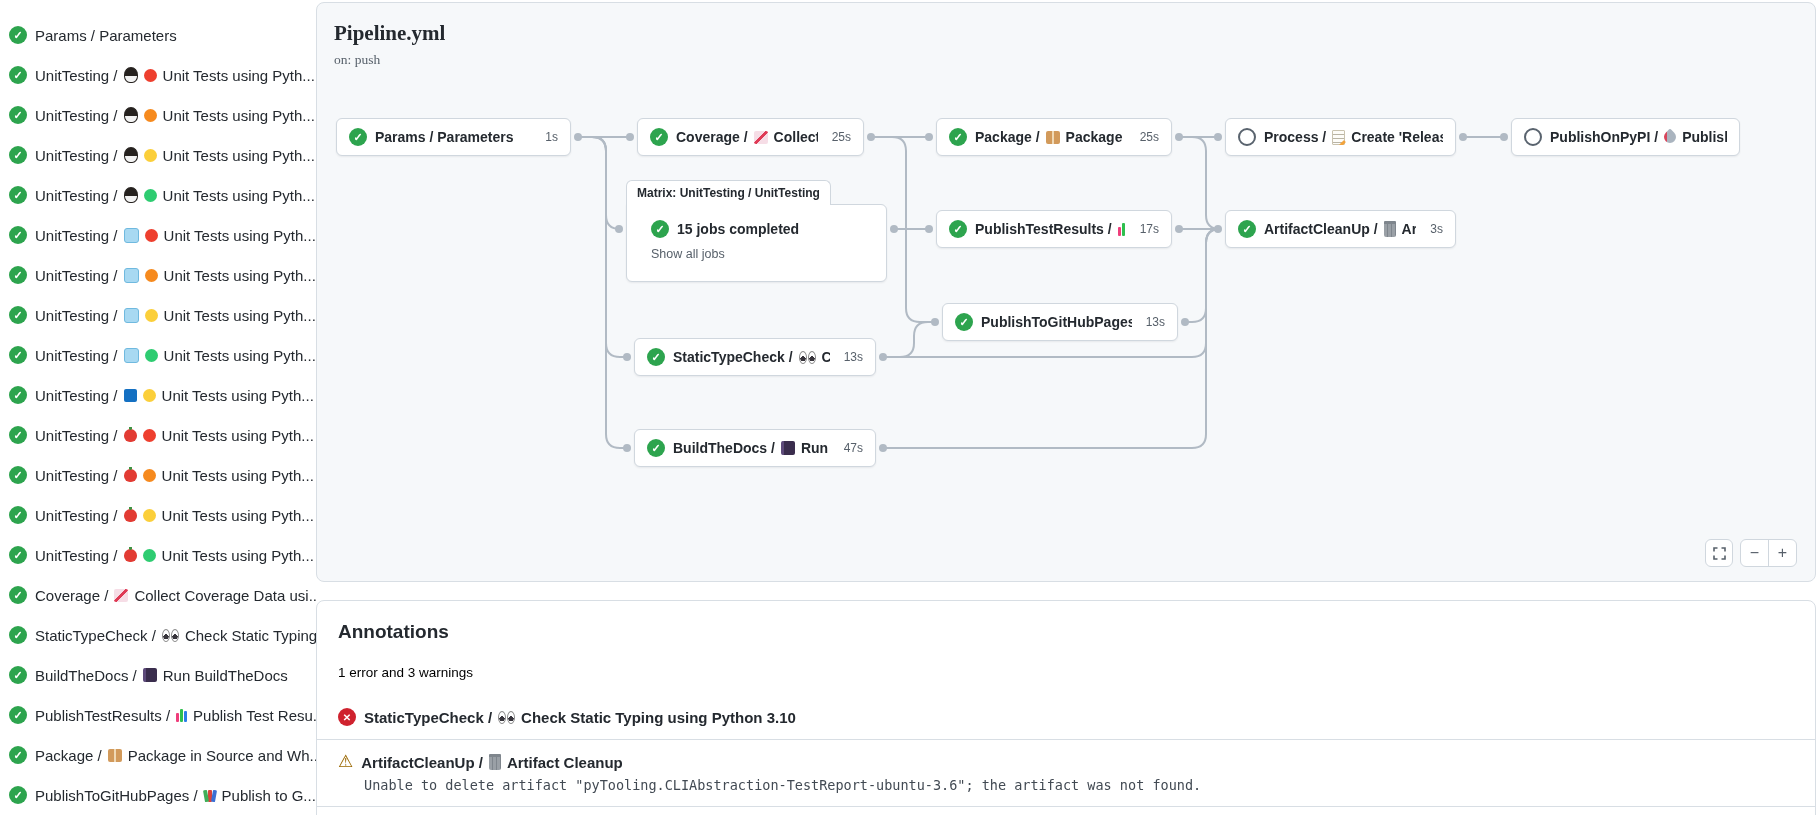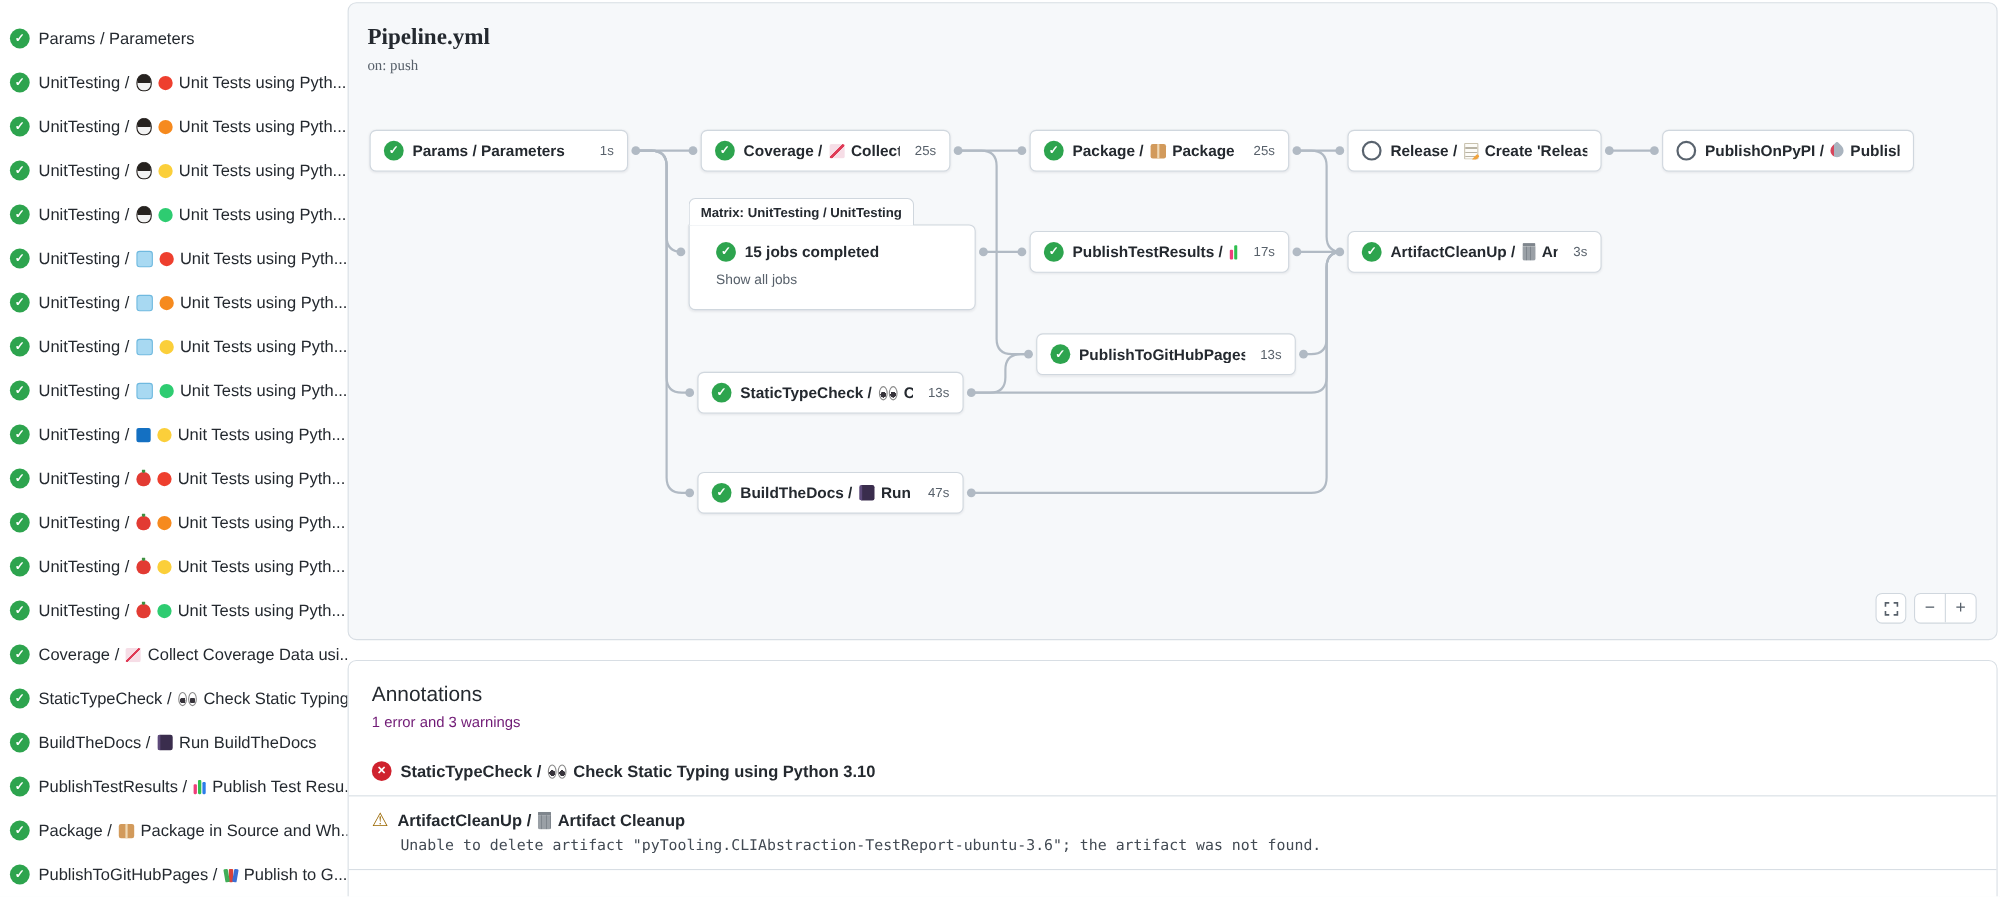--- a/index.html
+++ b/index.html
@@ -92,22 +92,22 @@
                   display:flex;align-items:center;justify-content:center;cursor:pointer;box-sizing:border-box;}
   #zoom-group{width:57px;height:28px;background:#fff;border:1px solid #d0d7de;border-radius:6px;
               display:flex;box-sizing:border-box;overflow:hidden;}
   .zoom-btn{flex:1;display:flex;align-items:center;justify-content:center;font-size:16px;color:#57606a;cursor:pointer;}
   .zoom-btn + .zoom-btn{border-left:1px solid #d0d7de;}
 
   
   #annotations{position:absolute;left:316px;top:600px;width:1500px;height:230px;background:#fff;
                border:1px solid #d8dee4;border-radius:8px 8px 0 0;box-sizing:border-box;}
   #ann-header{padding:20px 21px 14px;}
-  #ann-title{font-size:19px;font-weight:400;color:#24292f;}
-  #ann-summary{margin-top:6px;font-size:13.5px;color:#701a75;}
+  #ann-title{font-size:19px;font-weight:700;color:#24292f;}
+  #ann-summary{margin-top:22px;font-size:13.5px;color:#000000;}
   .ann-row{padding:13px 21px;border-top:1px solid transparent;}
   .ann-row + .ann-row{border-top:1px solid #d8dee4;}
   .ann-row:last-child{border-bottom:1px solid #d8dee4;}
   .ann-line{display:flex;align-items:center;gap:8px;}
   .ann-job{display:flex;align-items:center;gap:6px;font-size:15px;font-weight:600;color:#24292f;cursor:pointer;}
   .ann-msg{margin:6px 0 0 26px;font-family:"DejaVu Sans Mono",monospace;font-size:13.5px;color:#424a53;}
 </style>
 </head>
 <body>
 
@@ -378,21 +378,21 @@
         <span class="node-title">
           <span>Package /</span>
           <span class="ic ic-package-box"></span>
           <span>Package in So...</span>
         </span>
         <span class="node-dur">25s</span>
       </div>
       <div class="node" style="left: 1225px; top: 118px; width: 231px;">
         <span class="st-skip"></span>
         <span class="node-title">
-          <span>Release /</span>
+          <span>Process /</span>
           <span class="ic ic-memo"></span>
           <span>Create 'Release P...</span>
         </span>
       </div>
       <div class="node" style="left: 1511px; top: 118px; width: 229px; text-align: center;">
         <span class="st-skip"></span>
         <span class="node-title">
           <span>PublishOnPyPI /</span>
           <span class="ic ic-rocket"></span>
           <span>Publish to ...</span>

